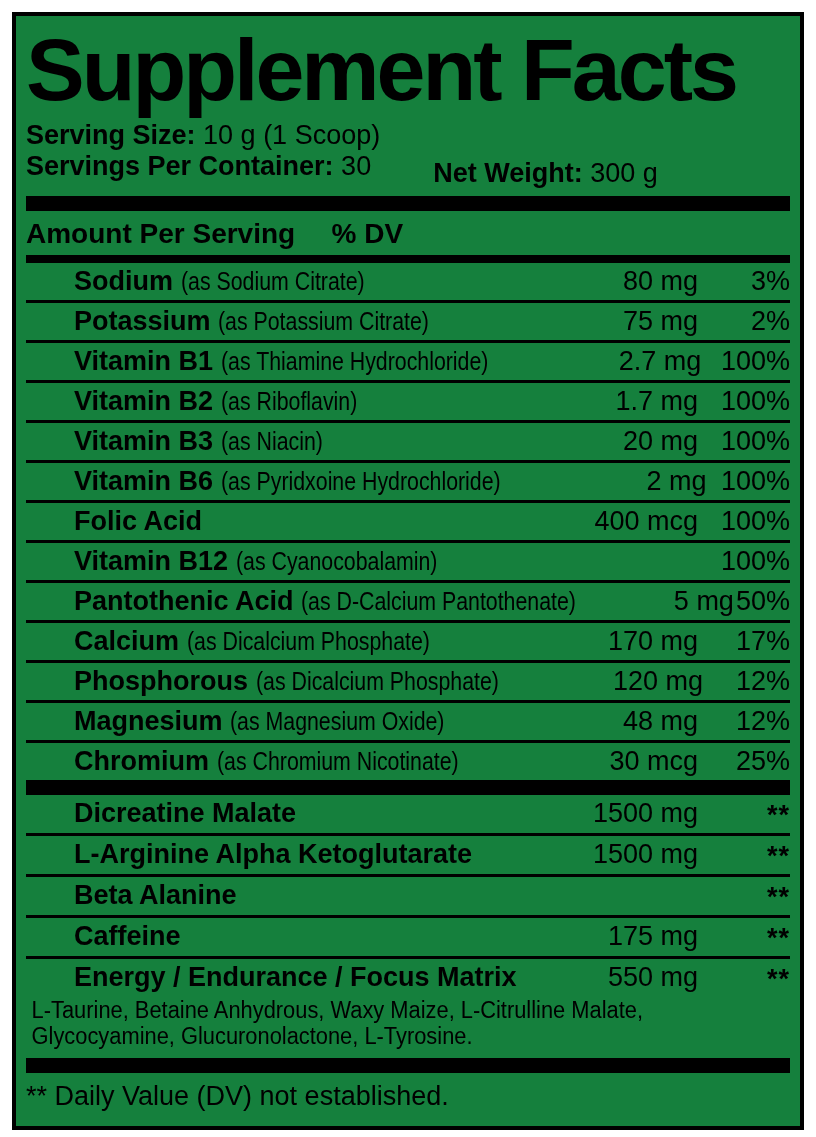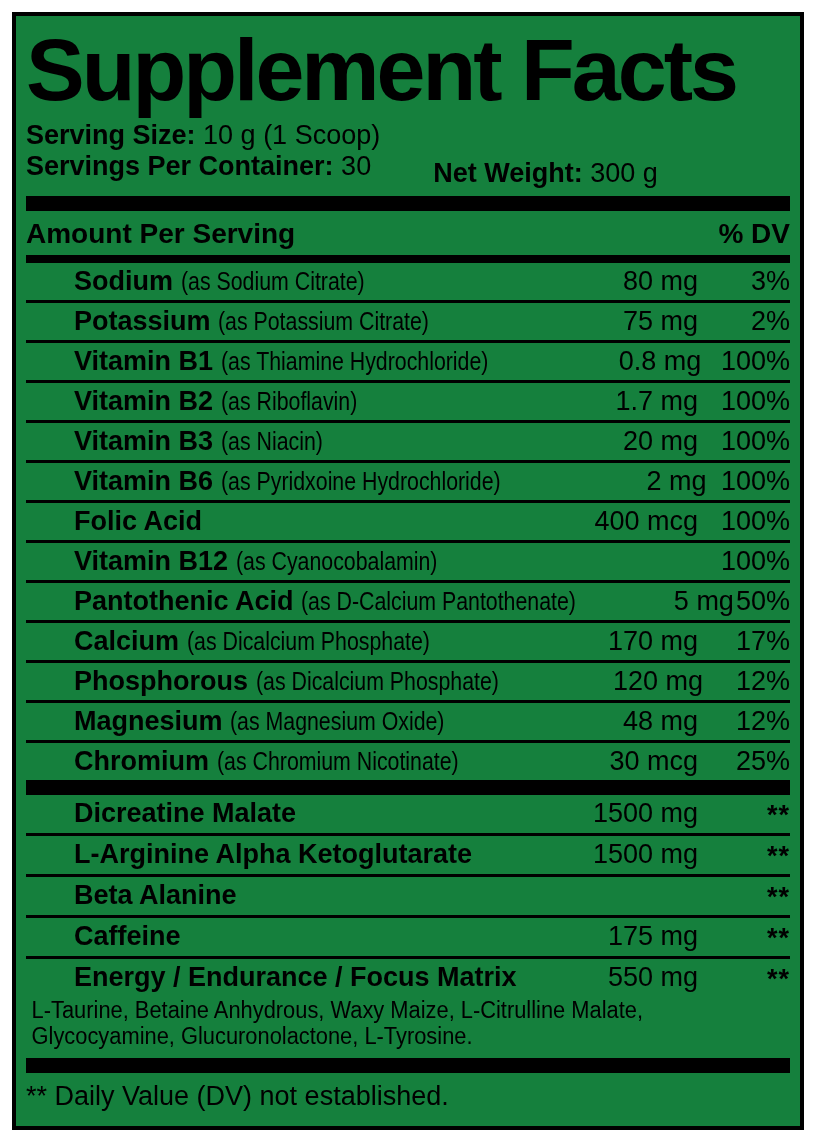--- a/index.html
+++ b/index.html
@@ -24,22 +24,22 @@
     margin: 8px 0 8px 0;
     white-space: nowrap;
   }
   .info-line { font-size: 27px; line-height: 31px; }
   .info-line b { font-weight: bold; }
   .info-flex { display: flex; }
   .net-weight { margin-left: 62px; margin-top: 7px; }
   .bar-thick { height: 15px; background: #000; margin-top: 7px; }
   .bar-med   { height: 8px;  background: #000; }
   .hdr-row {
-    display: flex; justify-content: space-between; align-items: baseline;
-    font-weight: bold; font-size: 28px; padding: 7px 0 5px 0;
+    display: flex; justify-content: flex-start; align-items: baseline;
+    font-weight: bold; font-size: 28px; padding: 7px 0 5px 0; gap: 16px;
   }
   .hdr-dv { width: 92px; text-align: right; }
   .row {
     display: flex; align-items: baseline;
     padding: 4px 0 4px 0; min-height: 36px;
     font-size: 27px; line-height: 29px;
   }
   .row.sep { border-top: 3px solid #000; }
   .cell.name { flex: 1; white-space: nowrap; overflow: visible; }
   .cell.name b { font-weight: bold; margin-left: 48px; }
@@ -103,21 +103,21 @@
     <div class="cell amt">80 mg</div>
     <div class="cell dv">3%</div>
   </div>
   <div class="row sep">
     <div class="cell name"><b>Potassium</b> <span class="as">(as Potassium Citrate)</span></div>
     <div class="cell amt">75 mg</div>
     <div class="cell dv">2%</div>
   </div>
   <div class="row sep">
     <div class="cell name"><b>Vitamin B1</b> <span class="as">(as Thiamine Hydrochloride)</span></div>
-    <div class="cell amt">0.8 mg</div>
+    <div class="cell amt">2.7 mg</div>
     <div class="cell dv">100%</div>
   </div>
   <div class="row sep">
     <div class="cell name"><b>Vitamin B2</b> <span class="as">(as Riboflavin)</span></div>
     <div class="cell amt">1.7 mg</div>
     <div class="cell dv">100%</div>
   </div>
   <div class="row sep">
     <div class="cell name"><b>Vitamin B3</b> <span class="as">(as Niacin)</span></div>
     <div class="cell amt">20 mg</div>

